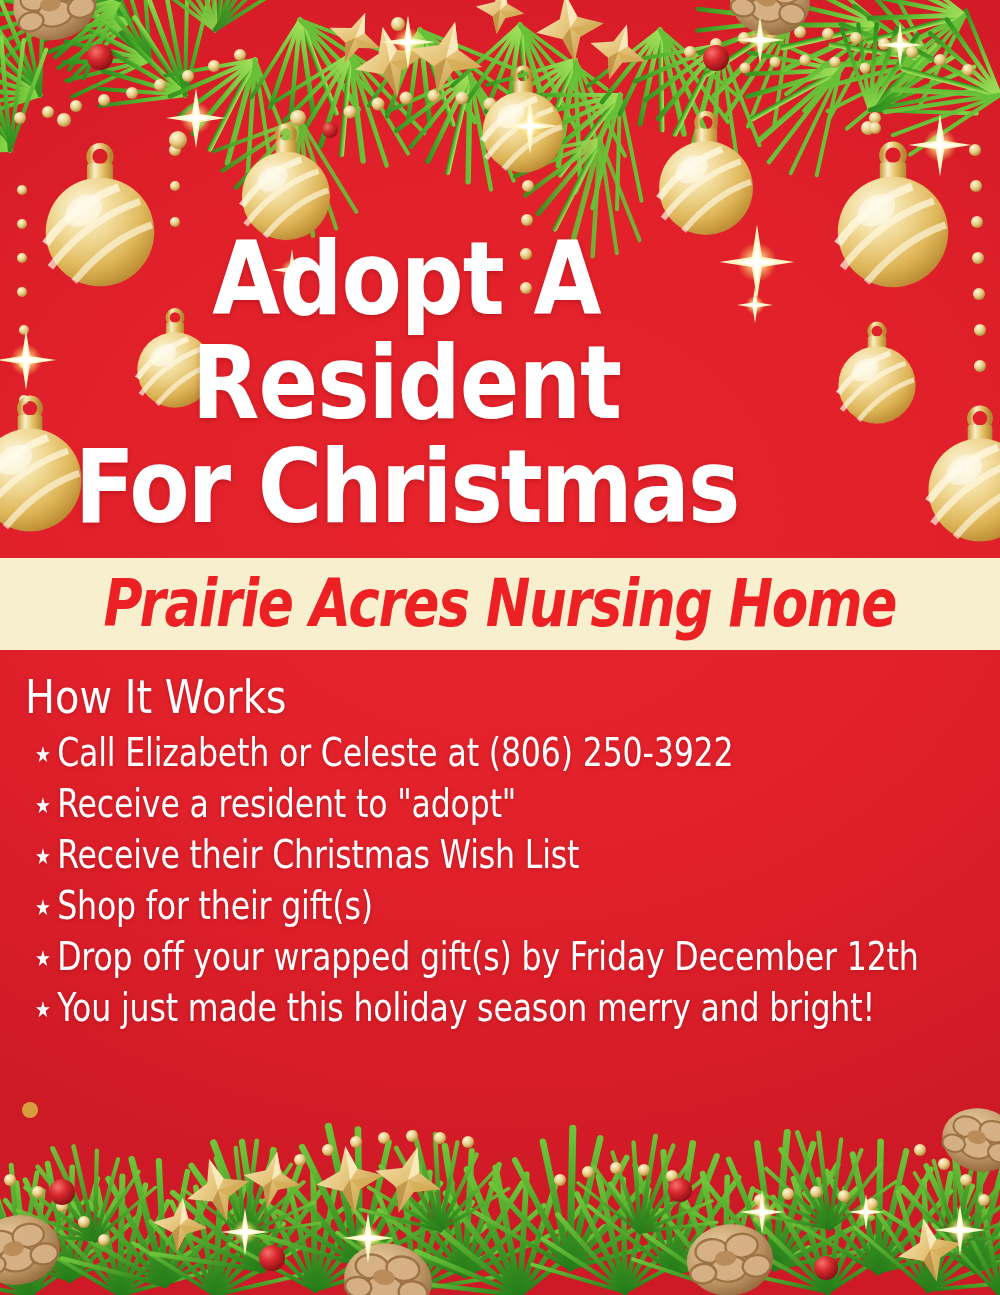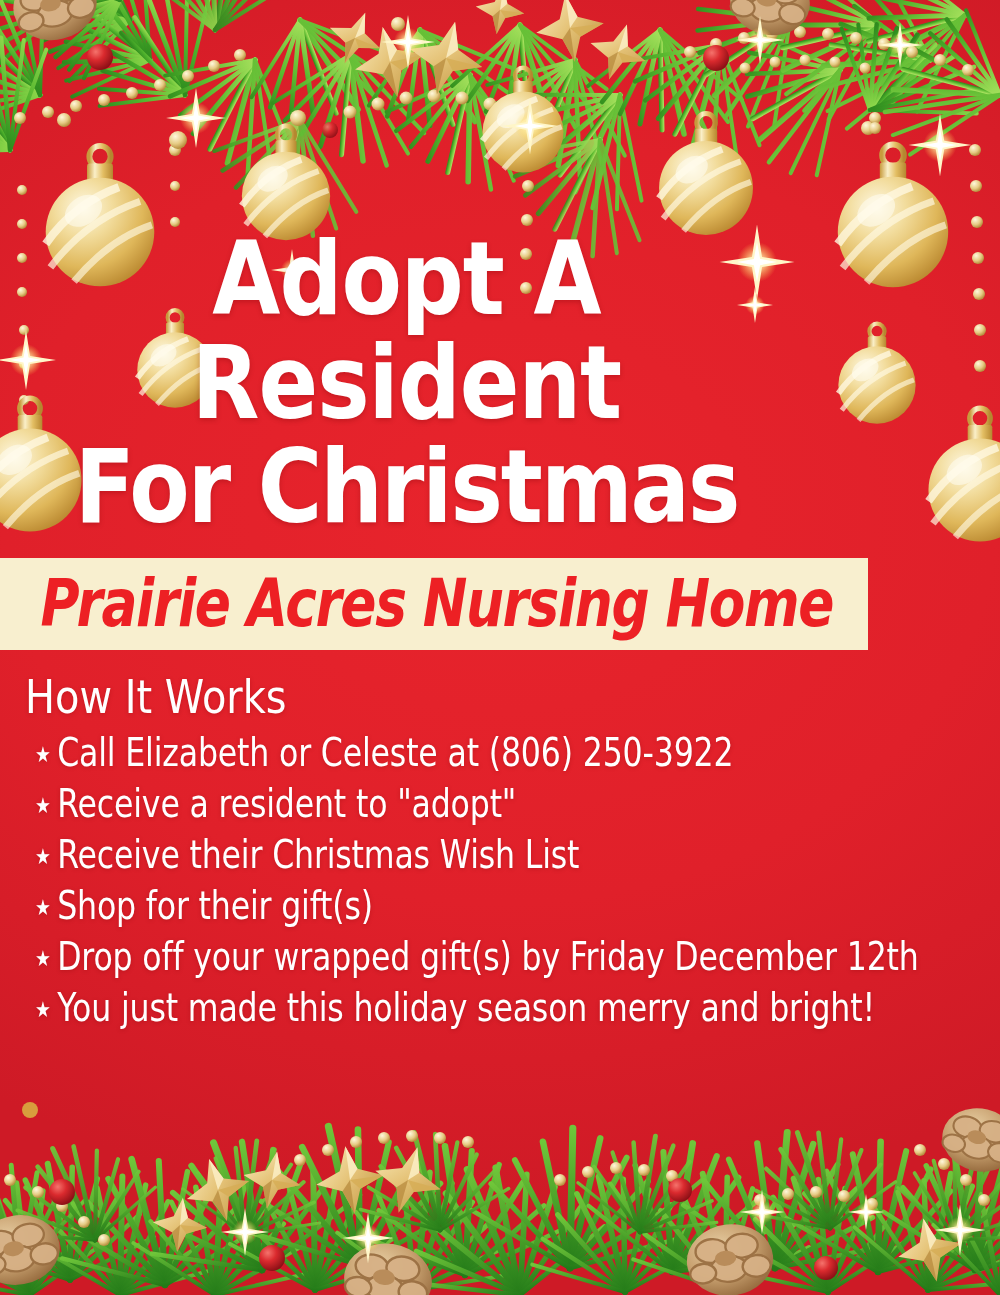--- a/index.html
+++ b/index.html
@@ -12,23 +12,23 @@
     position:relative;
     width:1000px; height:1295px;
     overflow:hidden;
     background:
       radial-gradient(ellipse 900px 700px at 50% 40%, #E8242C 0%, #E0202A 55%, #CE1A26 100%);
   }
   .deco-svg { position:absolute; left:0; top:0; width:1000px; height:1295px; }
 
   
   #banner {
-    position:absolute; left:0; top:558px; width:868px; height:92px;
+    position:absolute; left:0; top:558px; width:1000px; height:92px;
     background:#F8EFCF;
-    display:flex; align-items:center; justify-content:flex-end;
+    display:flex; align-items:center; justify-content:center;
     z-index:40;
   }
   #banner-text {
     font-family:"DejaVu Sans", sans-serif;
     font-weight:700;
     font-style:italic;
     font-size:58px;
     letter-spacing:-1.5px;
     color:#ED2024;
     transform:scaleX(0.92) scaleY(1.12);

